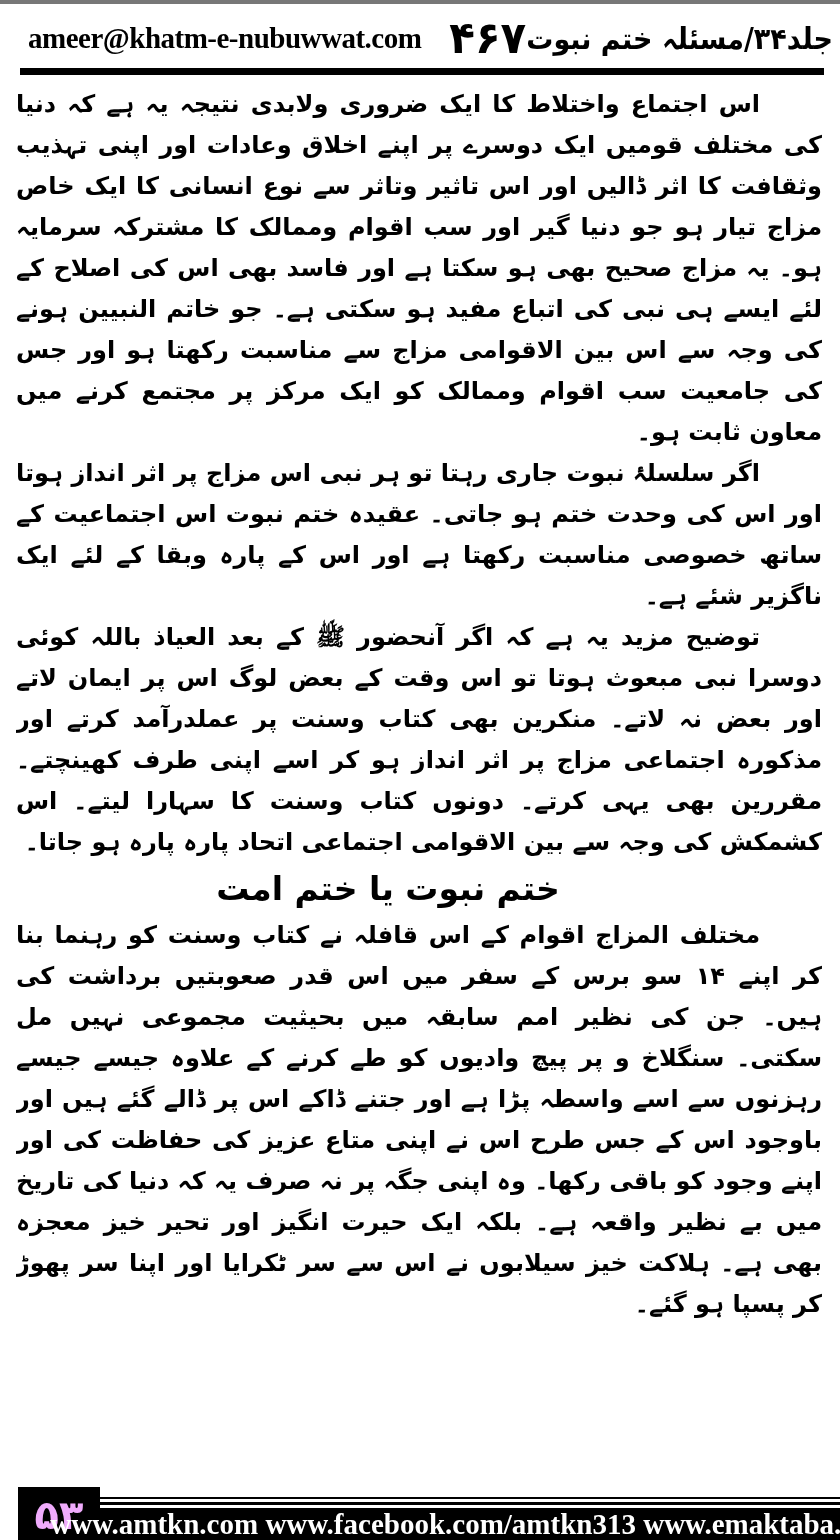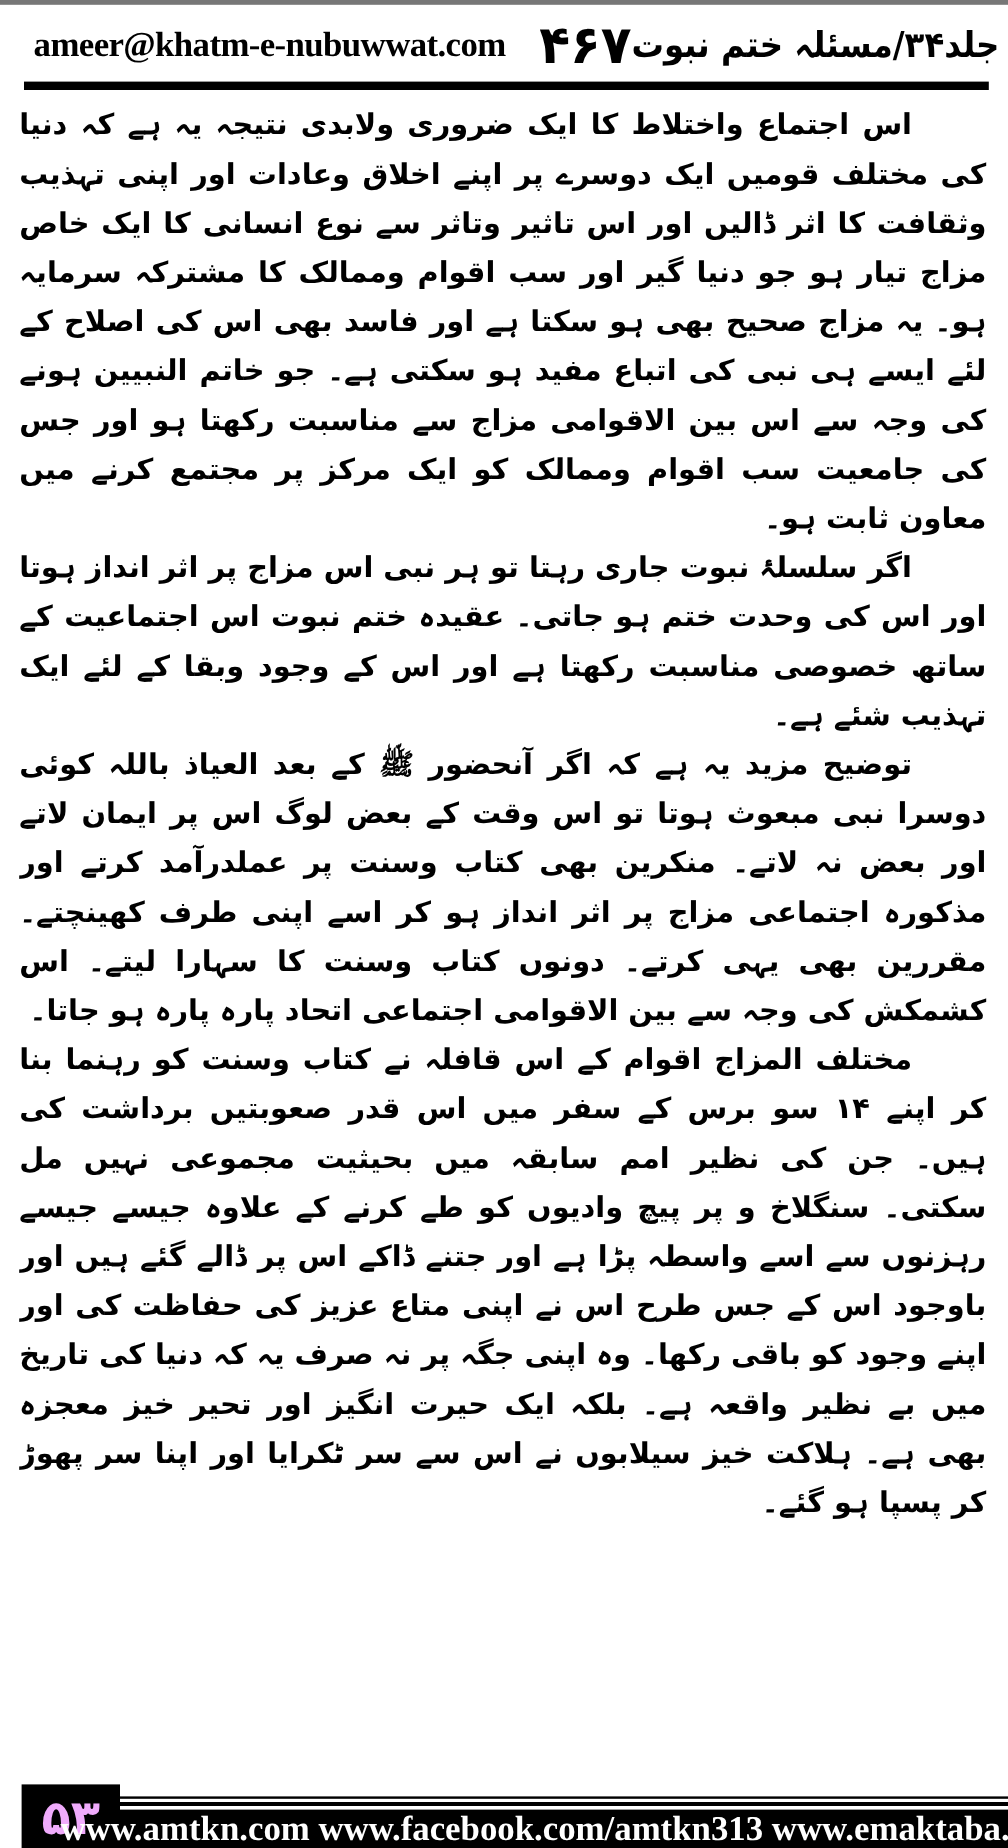--- a/index.html
+++ b/index.html
@@ -96,22 +96,23 @@
 
   <div class="header">
     <span class="email">ameer@khatm-e-nubuwwat.com</span>
     <span class="page-num">۴۶۷</span>
     <span class="book-title">احتساب جلد۳۴/مسئلہ ختم نبوت</span>
   </div>
   <div class="top-rule"></div>
 
   <div class="body-text">
     <p>اس اجتماع واختلاط کا ایک ضروری ولابدی نتیجہ یہ ہے کہ دنیا کی مختلف قومیں ایک دوسرے پر اپنے اخلاق وعادات اور اپنی تہذیب وثقافت کا اثر ڈالیں اور اس تاثیر وتاثر سے نوع انسانی کا ایک خاص مزاج تیار ہو جو دنیا گیر اور سب اقوام وممالک کا مشترکہ سرمایہ ہو۔ یہ مزاج صحیح بھی ہو سکتا ہے اور فاسد بھی اس کی اصلاح کے لئے ایسے ہی نبی کی اتباع مفید ہو سکتی ہے۔ جو خاتم النبیین ہونے کی وجہ سے اس بین الاقوامی مزاج سے مناسبت رکھتا ہو اور جس کی جامعیت سب اقوام وممالک کو ایک مرکز پر مجتمع کرنے میں معاون ثابت ہو۔</p>
-    <p>اگر سلسلۂ نبوت جاری رہتا تو ہر نبی اس مزاج پر اثر انداز ہوتا اور اس کی وحدت ختم ہو جاتی۔ عقیدہ ختم نبوت اس اجتماعیت کے ساتھ خصوصی مناسبت رکھتا ہے اور اس کے وجود وبقا کے لئے ایک تہذیب شئے ہے۔</p>
+    <p>اگر سلسلۂ نبوت جاری رہتا تو ہر نبی اس مزاج پر اثر انداز ہوتا اور اس کی وحدت ختم ہو جاتی۔ عقیدہ ختم نبوت اس اجتماعیت کے ساتھ خصوصی مناسبت رکھتا ہے اور اس کے پارہ وبقا کے لئے ایک ناگزیر شئے ہے۔</p>
     <p>توضیح مزید یہ ہے کہ اگر آنحضور ﷺ کے بعد العیاذ باللہ کوئی دوسرا نبی مبعوث ہوتا تو اس وقت کے بعض لوگ اس پر ایمان لاتے اور بعض نہ لاتے۔ منکرین بھی کتاب وسنت پر عملدرآمد کرتے اور مذکورہ اجتماعی مزاج پر اثر انداز ہو کر اسے اپنی طرف کھینچتے۔ مقررین بھی یہی کرتے۔ دونوں کتاب وسنت کا سہارا لیتے۔ اس کشمکش کی وجہ سے بین الاقوامی اجتماعی اتحاد پارہ پارہ ہو جاتا۔</p>
+    <p class="section-heading">ختم نبوت یا ختم امت</p>
     <p>مختلف المزاج اقوام کے اس قافلہ نے کتاب وسنت کو رہنما بنا کر اپنے ۱۴ سو برس کے سفر میں اس قدر صعوبتیں برداشت کی ہیں۔ جن کی نظیر امم سابقہ میں بحیثیت مجموعی نہیں مل سکتی۔ سنگلاخ و پر پیچ وادیوں کو طے کرنے کے علاوہ جیسے جیسے رہزنوں سے اسے واسطہ پڑا ہے اور جتنے ڈاکے اس پر ڈالے گئے ہیں اور باوجود اس کے جس طرح اس نے اپنی متاع عزیز کی حفاظت کی اور اپنے وجود کو باقی رکھا۔ وہ اپنی جگہ پر نہ صرف یہ کہ دنیا کی تاریخ میں بے نظیر واقعہ ہے۔ بلکہ ایک حیرت انگیز اور تحیر خیز معجزہ بھی ہے۔ ہلاکت خیز سیلابوں نے اس سے سر ٹکرایا اور اپنا سر پھوڑ کر پسپا ہو گئے۔</p>
   </div>
 
   <div class="footer">
     <div class="footer-numbox">۵۳</div>
     <div class="footer-bar">
       <div class="footer-stripes"></div>
       <div class="footer-sites">www.amtkn.com www.facebook.com/amtkn313 www.emaktaba.info</div>
     </div>
   </div>

